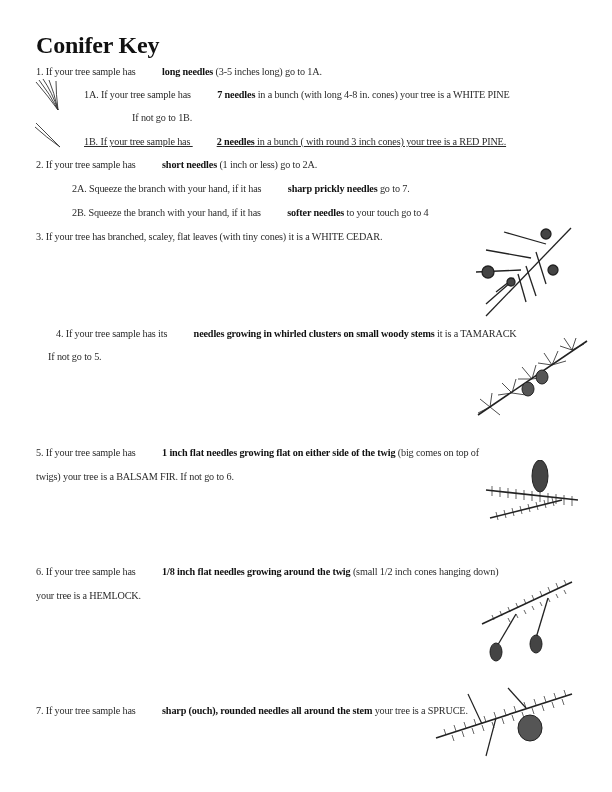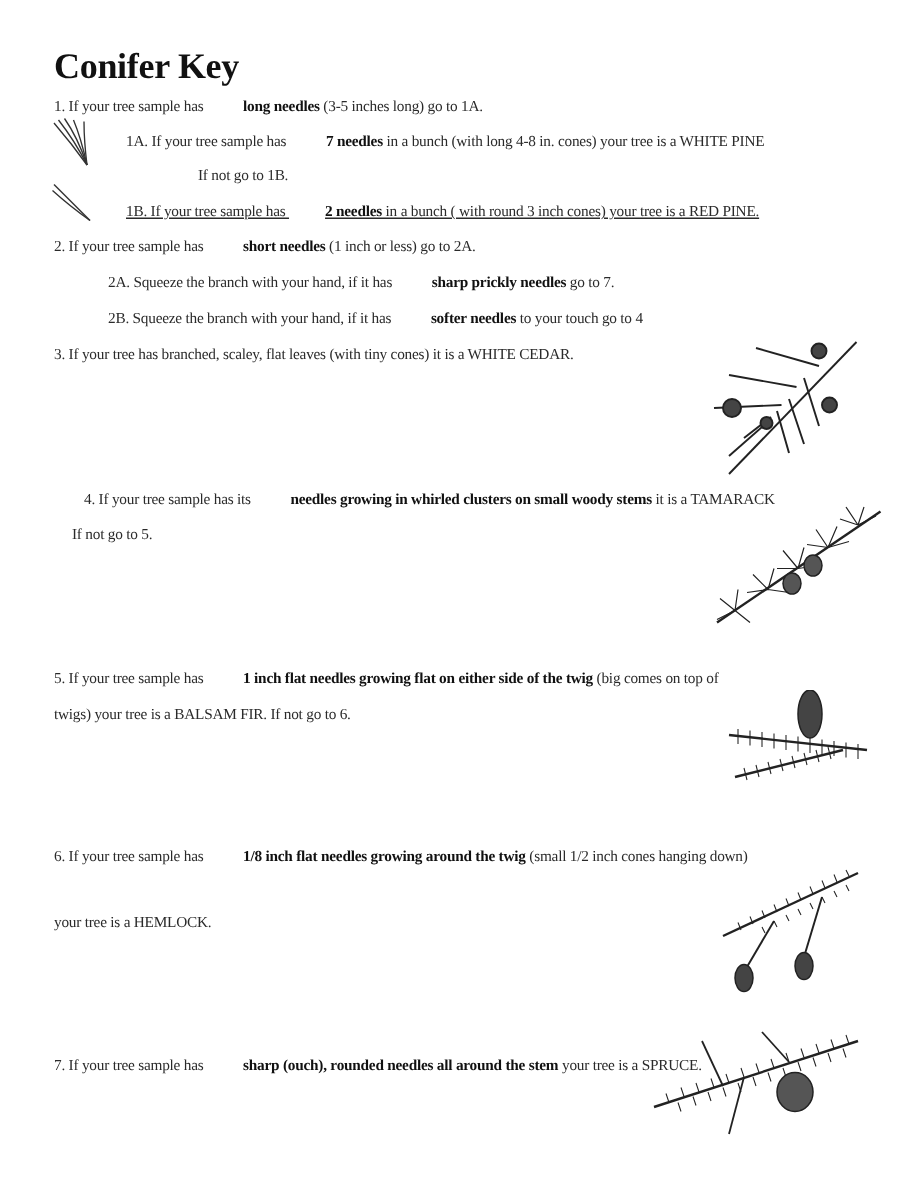--- a/index.html
+++ b/index.html
@@ -57,21 +57,21 @@
 <div class="line" style="left:48px; top:351px;">If not go to 5.</div>
 
 <div class="line" style="left:36px; top:447px;">
   <span>5. If your tree sample has </span><b>1 inch flat needles growing flat on either side of the twig</b><span> (big comes on top of</span>
 </div>
 <div class="line" style="left:36px; top:471px;">twigs) your tree is a BALSAM FIR. If not go to 6.</div>
 
 <div class="line" style="left:36px; top:566px;">
   <span>6. If your tree sample has </span><b>1/8 inch flat needles growing around the twig</b><span> (small 1/2 inch cones hanging down)</span>
 </div>
-<div class="line" style="left:36px; top:590px;margin-top:20px;">your tree is a HEMLOCK.</div>
+<div class="line" style="left:36px; top:590px;">your tree is a HEMLOCK.</div>
 
 <div class="line" style="left:36px; top:663px;margin-top:42px;">
   <span>7. If your tree sample has </span><b>sharp (ouch), rounded needles all around the stem</b><span> your tree is a SPRUCE.</span>
 </div>
 
 <div class="art" style="left:34px; top:78px;">
   <svg width="28" height="36" viewBox="0 0 28 36" fill="none" stroke="#333" stroke-width="0.9">
     <path d="M2 4 Q14 18 24 32"></path>
       <path d="M5 2 Q16 16 24 32"></path>
       <path d="M9 1 Q18 14 24 32"></path>

